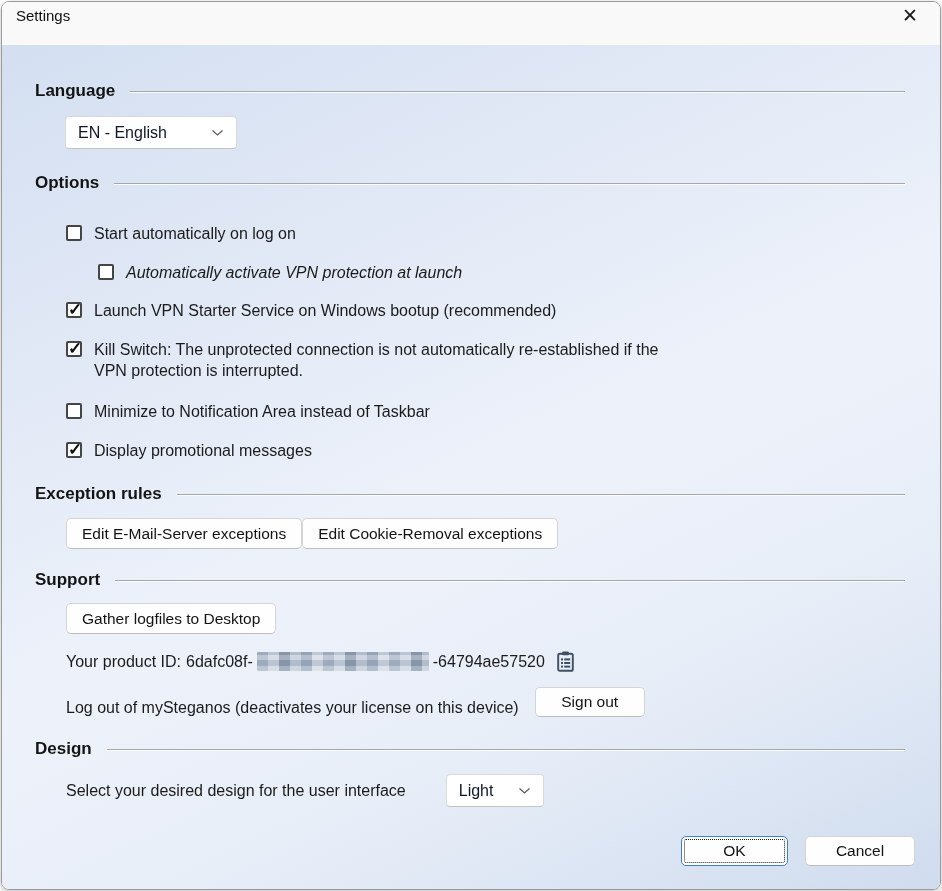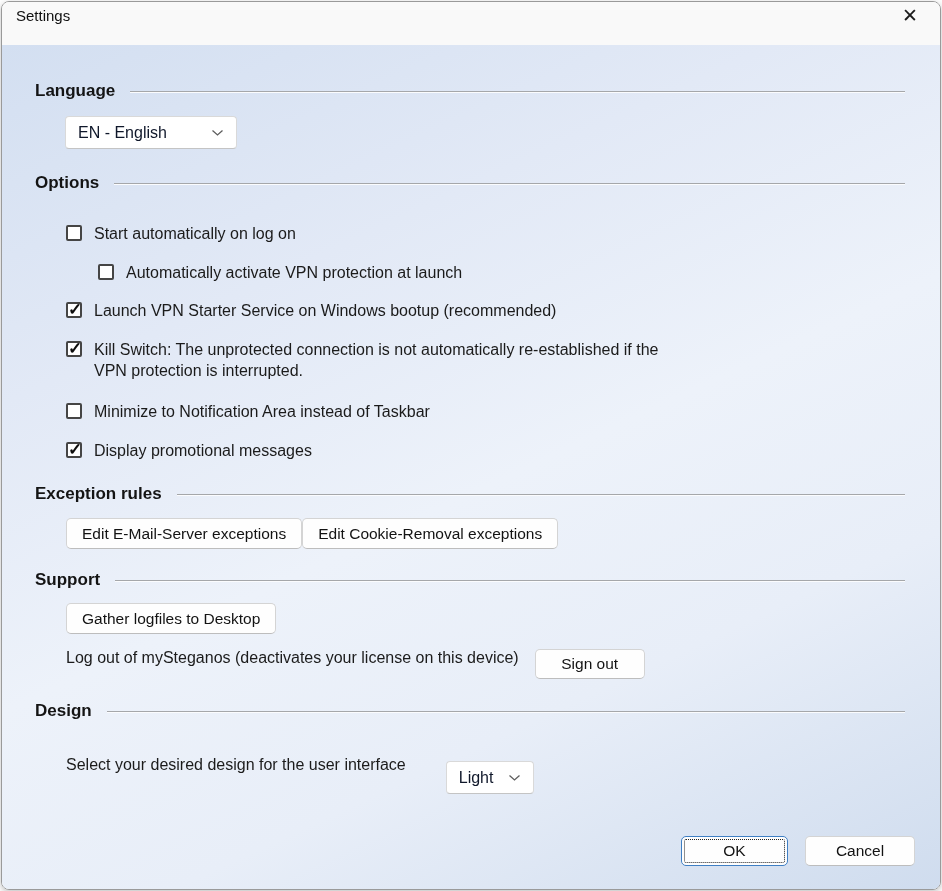--- a/index.html
+++ b/index.html
@@ -31,25 +31,25 @@
     font-size:17px; font-weight:700; color:#141414;
   }
   .rule{ flex:1; height:2px; border-top:1px solid #a5a7aa; border-bottom:1px solid #fbfcfe; margin-top:2px; }
   
   .dropdown{
     display:flex; align-items:center; justify-content:space-between;
     background:#ffffff; border:1px solid #d9d9d9; border-bottom-color:#c4c4c4;
     border-radius:4px; height:33px; padding:0 12px; font-size:16px; color:#0f172a;
   }
   .dd-lang{ width:172px; margin:15px 0 0 30px; }
-  .dd-design{ width:88px;margin-top:25px; }
+  .dd-design{ width:98px; }
   .chev{ display:block; }
   
   .cb-row{ display:flex; align-items:flex-start; gap:12px; margin:0 0 17px 31px; }
-  .cb-row.indent{ margin-left:63px; }
+  .cb-row.indent{ margin-left:63px;font-style:italic; }
   .box{
     flex:none; width:16px; height:16px; margin-top:2px;
     background:#fff; border:2px solid #454545; border-radius:2px; position:relative;
   }
   .cb-row.checked .box::after{
     content:"✓"; position:absolute; left:0px; top:-5px;
     font-size:17px; font-weight:700; color:#0d0d0d;
   }
   .cb-label{ line-height:1.35; }
   .cb-label.wide{ max-width:600px; }
@@ -64,21 +64,21 @@
   
   .support-gather{ margin:13px 0 0 31px; }
   .product-line{ display:flex; align-items:center; gap:8px; margin:17px 0 0 31px; }
   .redacted{
     display:inline-block; width:172px; height:19px; border-radius:1px;
     background:
       repeating-linear-gradient(0deg, rgba(255,255,255,.22) 0 5px, rgba(110,128,150,.20) 5px 11px),
       repeating-linear-gradient(90deg,#aab6c6 0 11px,#cdd5e1 11px 22px,#8d9cae 22px 33px,#c2cbd9 33px 44px,#9fadbf 44px 55px,#d3dae4 55px 66px);
   }
   .clipboard{ margin-left:4px; display:flex; align-items:center; }
-  .logout-line{ display:flex; align-items:flex-start; gap:16px; margin:15px 0 0 31px; }
+  .logout-line{ display:flex; align-items:flex-end; gap:16px; margin:15px 0 0 31px; }
   .design-row{ display:flex; align-items:center; gap:40px; margin:15px 0 0 31px; }
   
   .footer{ position:absolute; right:25px; bottom:25px; display:flex; gap:17px; }
   .btn-ok{
     width:107px; height:30px; border:1px solid #3f7fc4;
     outline:1px dotted #222; outline-offset:-4px;
   }
   .btn-cancel{ width:110px; height:30px; }
   
   .mt-lang{ margin-top:12px; }
@@ -152,20 +152,38 @@
       <button class="btn">Edit Cookie-Removal exceptions</button>
     </div>
 
     <div class="section-header mt-sup">
       <span>Support</span>
       <span class="rule"></span>
     </div>
     <div class="support-gather">
       <button class="btn">Gather logfiles to Desktop</button>
     </div>
+    <div class="product-line">
+      <span>Your product ID:</span>
+      <span style="margin-left:-3px;">6dafc08f-</span>
+      <span class="redacted" style="margin:0 -4px;"></span>
+      <span>-64794ae57520</span>
+      <span class="clipboard">
+        <svg width="17" height="21" viewBox="0 0 17 21">
+          <rect x="1.2" y="2.8" width="14.6" height="17" rx="1.6" fill="none" stroke="#3d4f63" stroke-width="1.9"></rect>
+          <rect x="5.2" y="0.6" width="6.6" height="3.6" rx="1" fill="#3d4f63"></rect>
+          <rect x="4" y="7.4" width="2" height="2" fill="#3d4f63"></rect>
+            <rect x="7.2" y="7.4" width="6" height="2" fill="#3d4f63"></rect>
+          <rect x="4" y="11" width="2" height="2" fill="#3d4f63"></rect>
+            <rect x="7.2" y="11" width="6" height="2" fill="#3d4f63"></rect>
+          <rect x="4" y="14.6" width="2" height="2" fill="#3d4f63"></rect>
+            <rect x="7.2" y="14.6" width="6" height="2" fill="#3d4f63"></rect>
+        </svg>
+      </span>
+    </div>
     <div class="logout-line">
       <span>Log out of mySteganos (deactivates your license on this device)</span>
       <button class="btn" style="width:110px;height:30px;">Sign out</button>
     </div>
 
     <div class="section-header mt-des">
       <span>Design</span>
       <span class="rule"></span>
     </div>
     <div class="design-row">

